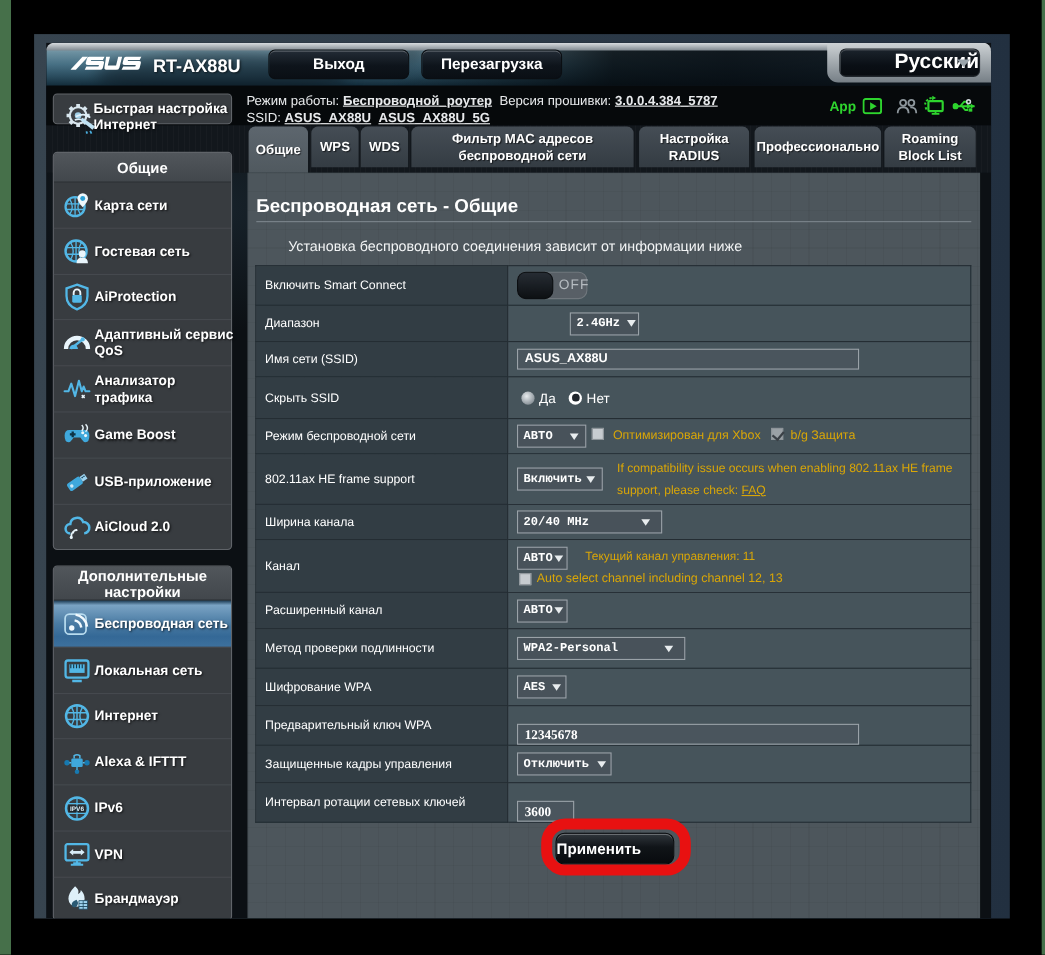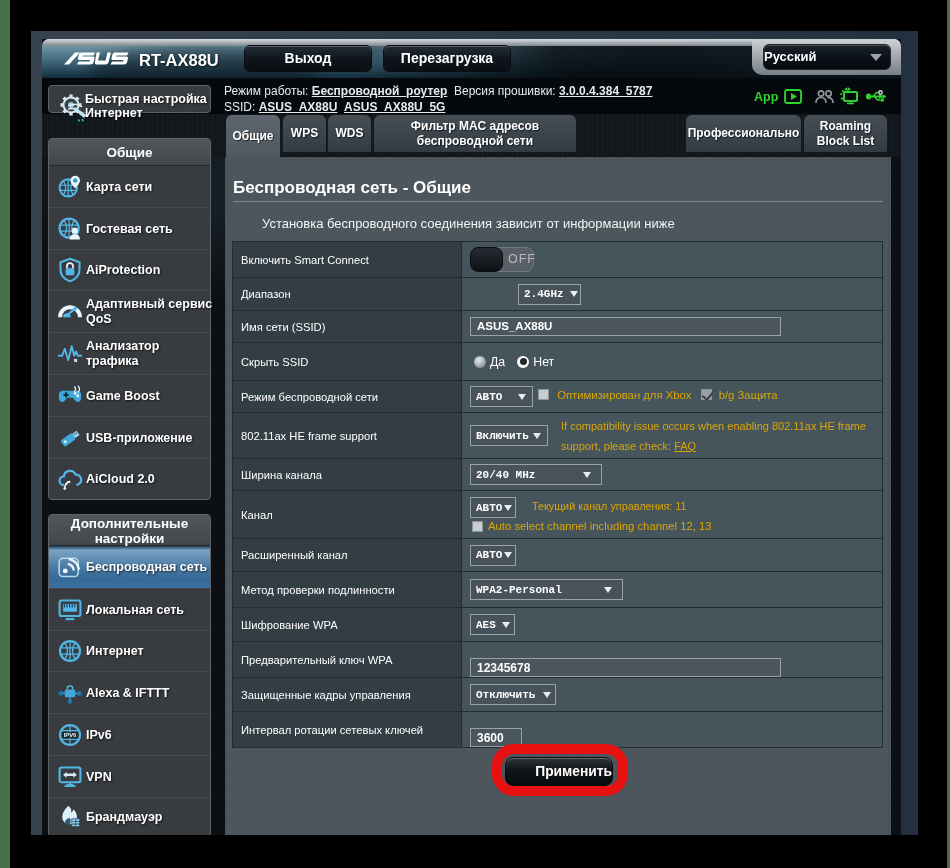--- a/index.html
+++ b/index.html
@@ -27,22 +27,22 @@
      text-shadow:1px 1px 2px rgba(0,0,0,.6); }
   .smudge { position:absolute; border-radius:50%; filter:blur(7px); }
   .hbtn { top:6px; height:27px; border-radius:6px; color:#fff; font-size:14px; font-weight:bold;
      background:linear-gradient(#232c36,#0e141b 55%,#0a0f15);
      border:1px solid #0a0e12; text-align:center; line-height:25px;
      box-shadow:inset 0 1px 0 rgba(255,255,255,.25); }
   #btnExit { left:202px; width:128px; }
   #btnReboot { left:341px; width:128px; }
   #btnLang { left:721px; top:5px; width:128px; height:26px; border-radius:6px;
      background:linear-gradient(#1b232c,#0a0f15 60%,#070b10);
-     border:1px solid #20262c; color:#fff; font-size:13px; font-weight:bold;
-     text-align:left; line-height:24px; box-shadow:inset 0 1px 0 rgba(255,255,255,.2); }
+     border:1px solid #20262c; color:#fff; font-size:19px; font-weight:bold;
+     text-align:right; line-height:24px; box-shadow:inset 0 1px 0 rgba(255,255,255,.2); }
   #langArr { position:absolute; right:8px; top:9px; width:0; height:0;
      border-left:6px solid transparent; border-right:6px solid transparent; border-top:7px solid #9aa4ab; }
 
   
   #ibar { left:0; top:39px; width:859px; height:36px; background:#06090b; color:#e8eaec; font-size:12px; }
   #ibar .ln { position:absolute; left:182px; white-space:nowrap; }
   .bu { font-weight:bold; text-decoration:underline; }
   #appTxt { position:absolute; left:712px; top:12px; color:#2ed42e; font-weight:bold; font-size:12.5px; }
 
   
@@ -71,21 +71,21 @@
      repeating-linear-gradient(to right, rgba(0,0,0,.045) 0 1px, transparent 1px 17px),
      repeating-linear-gradient(to bottom, rgba(0,0,0,.04) 0 1px, transparent 1px 17px),
      #4d565c; }
   #ctitle { left:8px; top:21px; color:#fff; font-size:17px; font-weight:bold; }
   #cline { left:8px; top:44px; width:650px; height:1px; background:#7d868c; }
   #cdesc { left:8px; top:59px; color:#f2f4f5; font-size:13px;margin-left:29px; }
   #tbl { left:7px; top:84px; width:651px; border-collapse:collapse; }
   #tbl td { border:1px solid #242d33; font-size:11.2px; color:#fff; }
   #tbl td.l { background:#323d44; width:229px; padding-left:8px; }
   #tbl td.v { background:#46545b; padding-left:8px; }
-  .mono { font-family:Liberation Sans, sans-serif;margin-top:16px; }
+  .mono { font-family:Liberation Serif, serif;margin-top:16px; }
   .dd { display:inline-flex; align-items:center; height:21px; background:#48525a;
      border:1px solid #9aa2a8; color:#fff; font-family:"Liberation Mono", monospace;
      font-size:11px; font-weight:bold; padding:0 5px; position:relative; vertical-align:middle; }
   .dd .ar { width:0; height:0; border-left:4.5px solid transparent; border-right:4.5px solid transparent;
      border-top:6px solid #e8ecee; margin-left:8px; }
   .inp { display:inline-block; height:19px; background:#4a555d; border:1px solid #9aa2a8;
      color:#fff; font-size:11.5px; font-weight:bold; padding:2px 0 0 6px; }
   .yel { color:#d9a607; }
   .cb { display:inline-block; width:11px; height:11px; background:#c7ccd0; border:1px solid #8d9499;
      vertical-align:-1px; }
@@ -93,21 +93,21 @@
   .cbdis:after { content:""; position:absolute; left:2px; top:0px; width:5px; height:8px;
      border:solid #3a4046; border-width:0 2px 2px 0; transform:rotate(40deg); }
   .radio { display:inline-block; width:12px; height:12px; border-radius:50%; vertical-align:-2px; }
   .r1 { background:radial-gradient(circle at 40% 35%, #e8ecee, #9aa2a8 60%, #6c757c); }
   .r2 { background:#fff; position:relative; }
   .r2:after { content:""; position:absolute; left:2.5px; top:2.5px; width:7px; height:7px;
      border-radius:50%; background:#20262c; }
   #applyBtn { left:280px; top:600px; width:108px; height:29px; border-radius:8px; font-size:13.8px;
      background:linear-gradient(#30363c,#101418 45%,#080b0e);
      border:1px solid #07090b; color:#fff; font-weight:bold;
-     text-align:right; line-height:27px; box-shadow:inset 0 1px 0 rgba(255,255,255,.28);padding-left:28px; }
+     text-align:left; line-height:27px; box-shadow:inset 0 1px 0 rgba(255,255,255,.28); }
   #redoval { left:267px; top:587px; width:136px; height:52px; border:10px solid #e81111; border-radius:22px; }
 </style>
 </head>
 <body>
 <div id="stage">
   <div class="abs" id="greenL"></div>
   <div class="abs" id="greenR"></div>
   <div class="abs" id="page">
     <div id="container">
       <div class="abs" id="hdr">
@@ -161,20 +161,21 @@
               <rect x="14.5" y="9.5" width="3.4" height="3" stroke="none"></rect>
               <path d="M20 7.5 L16.5 5.2 v4.6 Z" stroke="none"></path>
             </g>
           </svg>
       </div>
       <div class="abs" id="tabstrip">
         <div class="tab on" style="left:184px;width:54px;">Общие</div>
         <div class="tab" style="left:241px;width:43px;">WPS</div>
         <div class="tab" style="left:286px;width:43px;">WDS</div>
         <div class="tab" style="left:332px;width:202px;">Фильтр MAC адресов<br>беспроводной сети</div>
+        <div class="tab" style="left:539px;width:100px;">Настройка<br>RADIUS</div>
         <div class="tab" style="left:644px;width:115px;">Профессионально</div>
         <div class="tab" style="left:762px;width:83px;">Roaming<br>Block List</div>
       </div>
       <div class="abs" id="panel">
         <div class="abs" id="ctitle">Беспроводная сеть - Общие</div>
         <div class="abs" id="cline"></div>
         <div class="abs" id="cdesc">Установка беспроводного соединения зависит от информации ниже</div>
         <table id="tbl" class="abs">
           <tbody>
               <tr style="height:36px">

